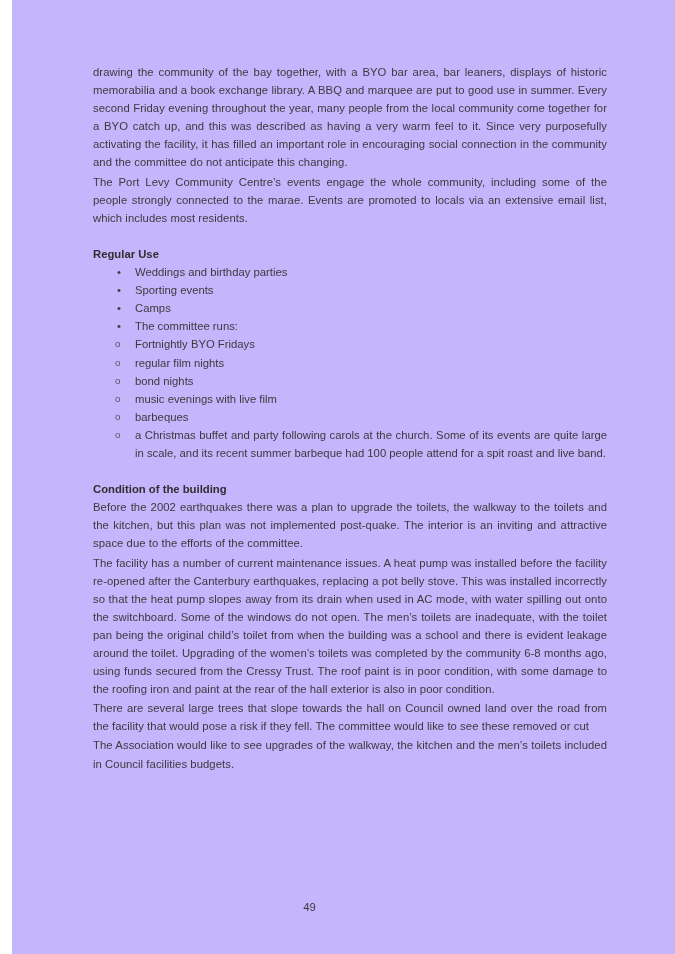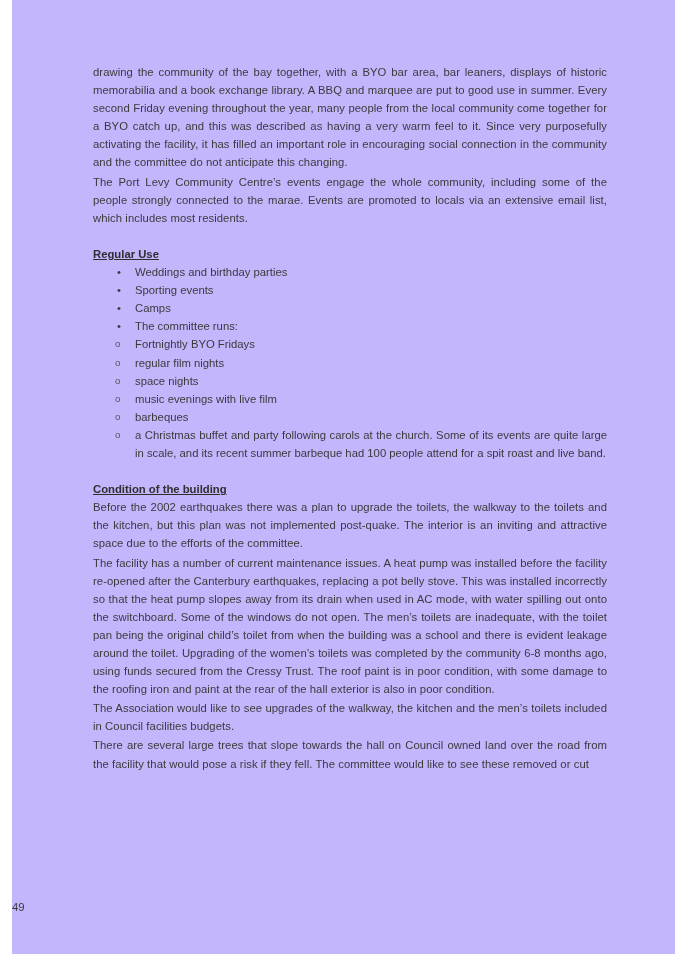--- a/index.html
+++ b/index.html
@@ -50,21 +50,20 @@
     margin: 0;
     font-size: 11.3px;
     line-height: 18.1px;
     font-weight: bold;
     color: #2f2f2f;
     text-align: left;
   }
 
   h3.heading.spaced {
     margin-top: 18.1px;
-    text-decoration: underline;
   }
 
   ul.lvl1 {
     list-style: none;
     margin: 0;
     padding: 0;
   }
 
   ul.lvl1 > li {
     position: relative;
@@ -111,21 +110,21 @@
 
   .li-text {
     display: block;
   }
 
   .page-number {
     position: absolute;
     left: 0;
     top: 899px;
     width: 595px;
-    text-align: left;
+    text-align: center;
     font-size: 11.3px;
     line-height: 16px;
     color: #3b3b3b;
   }
 </style>
 </head>
 <body>
 
 <div class="page">
 
@@ -160,21 +159,21 @@
       <li>
         <span class="bullet-mark">o</span>
         <span class="li-text">Fortnightly BYO Fridays</span>
       </li>
       <li>
         <span class="bullet-mark">o</span>
         <span class="li-text">regular film nights</span>
       </li>
       <li>
         <span class="bullet-mark">o</span>
-        <span class="li-text">space nights</span>
+        <span class="li-text">bond nights</span>
       </li>
       <li>
         <span class="bullet-mark">o</span>
         <span class="li-text">music evenings with live film</span>
       </li>
       <li>
         <span class="bullet-mark">o</span>
         <span class="li-text">barbeques</span>
       </li>
       <li>
@@ -183,21 +182,21 @@
       </li>
     </ul>
 
 
     <h3 class="heading spaced">Condition of the building</h3>
 
     <p class="para">Before the 2002 earthquakes there was a plan to upgrade the toilets, the walkway to the toilets and the kitchen, but this plan was not implemented post-quake. The interior is an inviting and attractive space due to the efforts of the committee.</p>
 
     <p class="para spaced">The facility has a number of current maintenance issues. A heat pump was installed before the facility re-opened after the Canterbury earthquakes, replacing a pot belly stove. This was installed incorrectly so that the heat pump slopes away from its drain when used in AC mode, with water spilling out onto the switchboard. Some of the windows do not open. The men’s toilets are inadequate, with the toilet pan being the original child’s toilet from when the building was a school and there is evident leakage around the toilet. Upgrading of the women’s toilets was completed by the community 6-8 months ago, using funds secured from the Cressy Trust. The roof paint is in poor condition, with some damage to the roofing iron and paint at the rear of the hall exterior is also in poor condition.</p>
 
+    <p class="para spaced">There are several large trees that slope towards the hall on Council owned land over the road from the facility that would pose a risk if they fell. The committee would like to see these removed or cut</p>
+
     <p class="para spaced">The Association would like to see upgrades of the walkway, the kitchen and the men’s toilets included in Council facilities budgets.</p>
 
-    <p class="para spaced">There are several large trees that slope towards the hall on Council owned land over the road from the facility that would pose a risk if they fell. The committee would like to see these removed or cut</p>
-
   </div>
 
   <div class="page-number">49</div>
 
 </div>
 
 </body></html>

